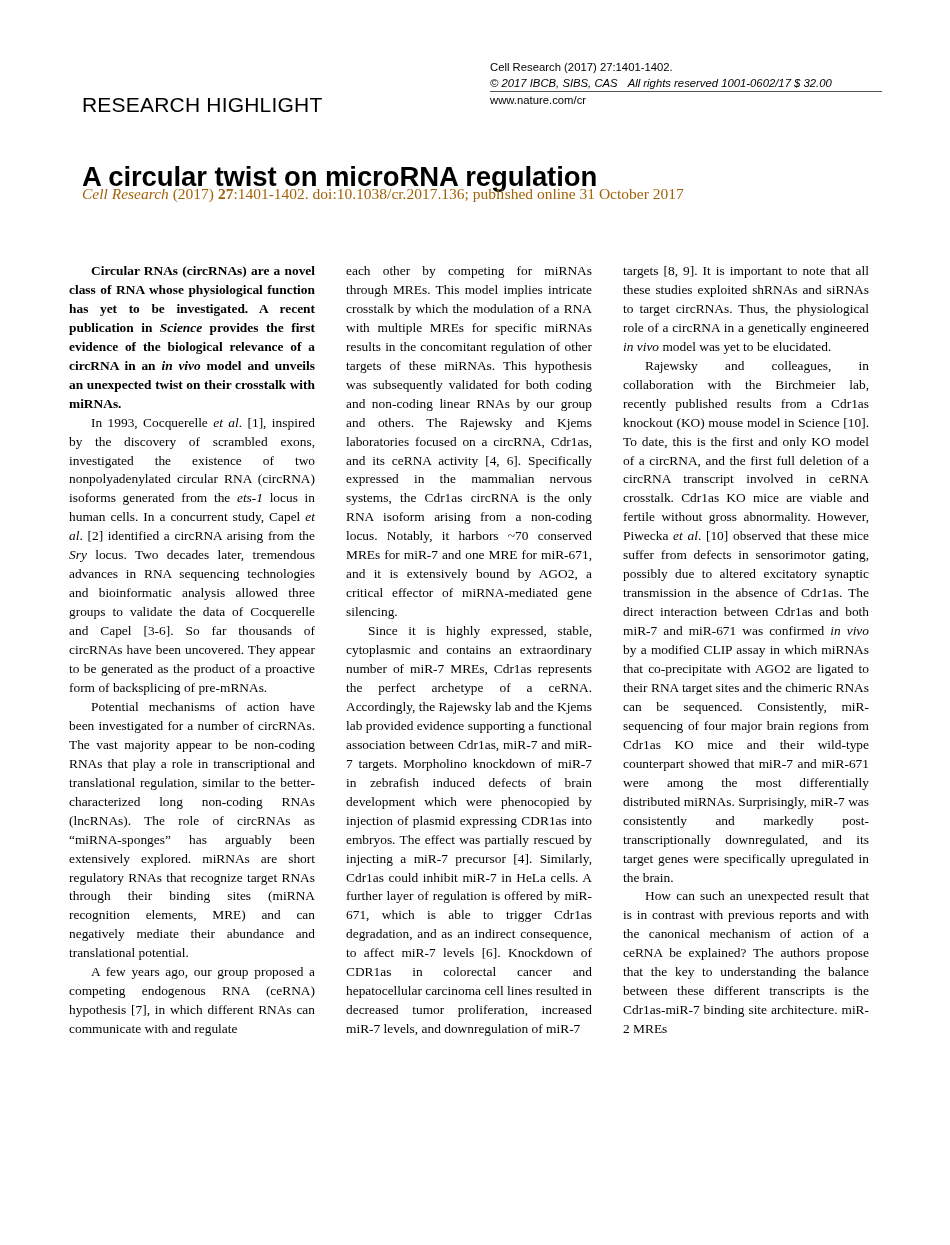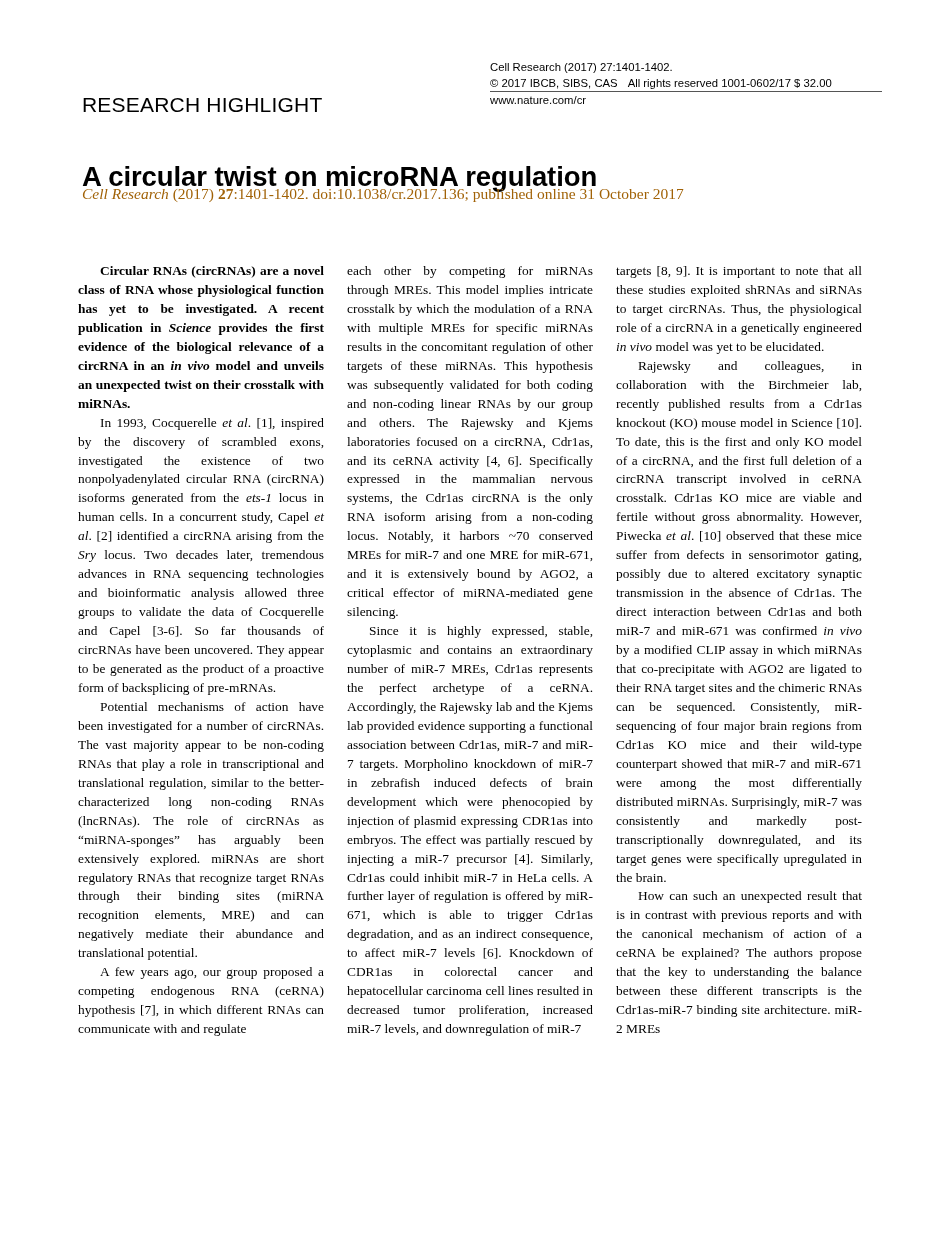--- a/index.html
+++ b/index.html
@@ -33,21 +33,21 @@
     line-height: 15.5px;
     color: #000;
   }
   .masthead .rule {
     border-bottom: 1px solid #555;
     margin-top: 0px;
     margin-bottom: 1px;
     width: 100%;
   }
   .masthead .line1 { white-space: nowrap; }
-  .masthead .line2 { white-space: nowrap; }
+  .masthead .line2 { white-space: nowrap; font-style: italic; }
   .masthead .line3 { white-space: nowrap; }
   .mh-seg { display: inline; }
   .mh-gap { display: inline-block; width: 10px; }
 
   .research-highlight {
     position: absolute;
     left: 82px;
     top: 93px;
     font-family: "Liberation Sans", "DejaVu Sans", sans-serif;
     font-size: 21px;
@@ -74,25 +74,25 @@
     font-size: 15.5px;
     color: #a16207;
     white-space: nowrap;
   }
   .subtitle i { font-style: italic; }
   .subtitle b { font-weight: bold; }
 
   
   .columns {
     position: absolute;
-    left: 78px;
+    left: 69px;
     top: 262px;
     width: 800px;
     display: flex;
-    gap: 23px;
+    gap: 31px;
   }
   .col {
     width: 246px;
     font-size: 13.4px;
     line-height: 18.95px;
     text-align: justify;
     text-justify: inter-word;
     hyphens: none;
     color: #000;
   }

